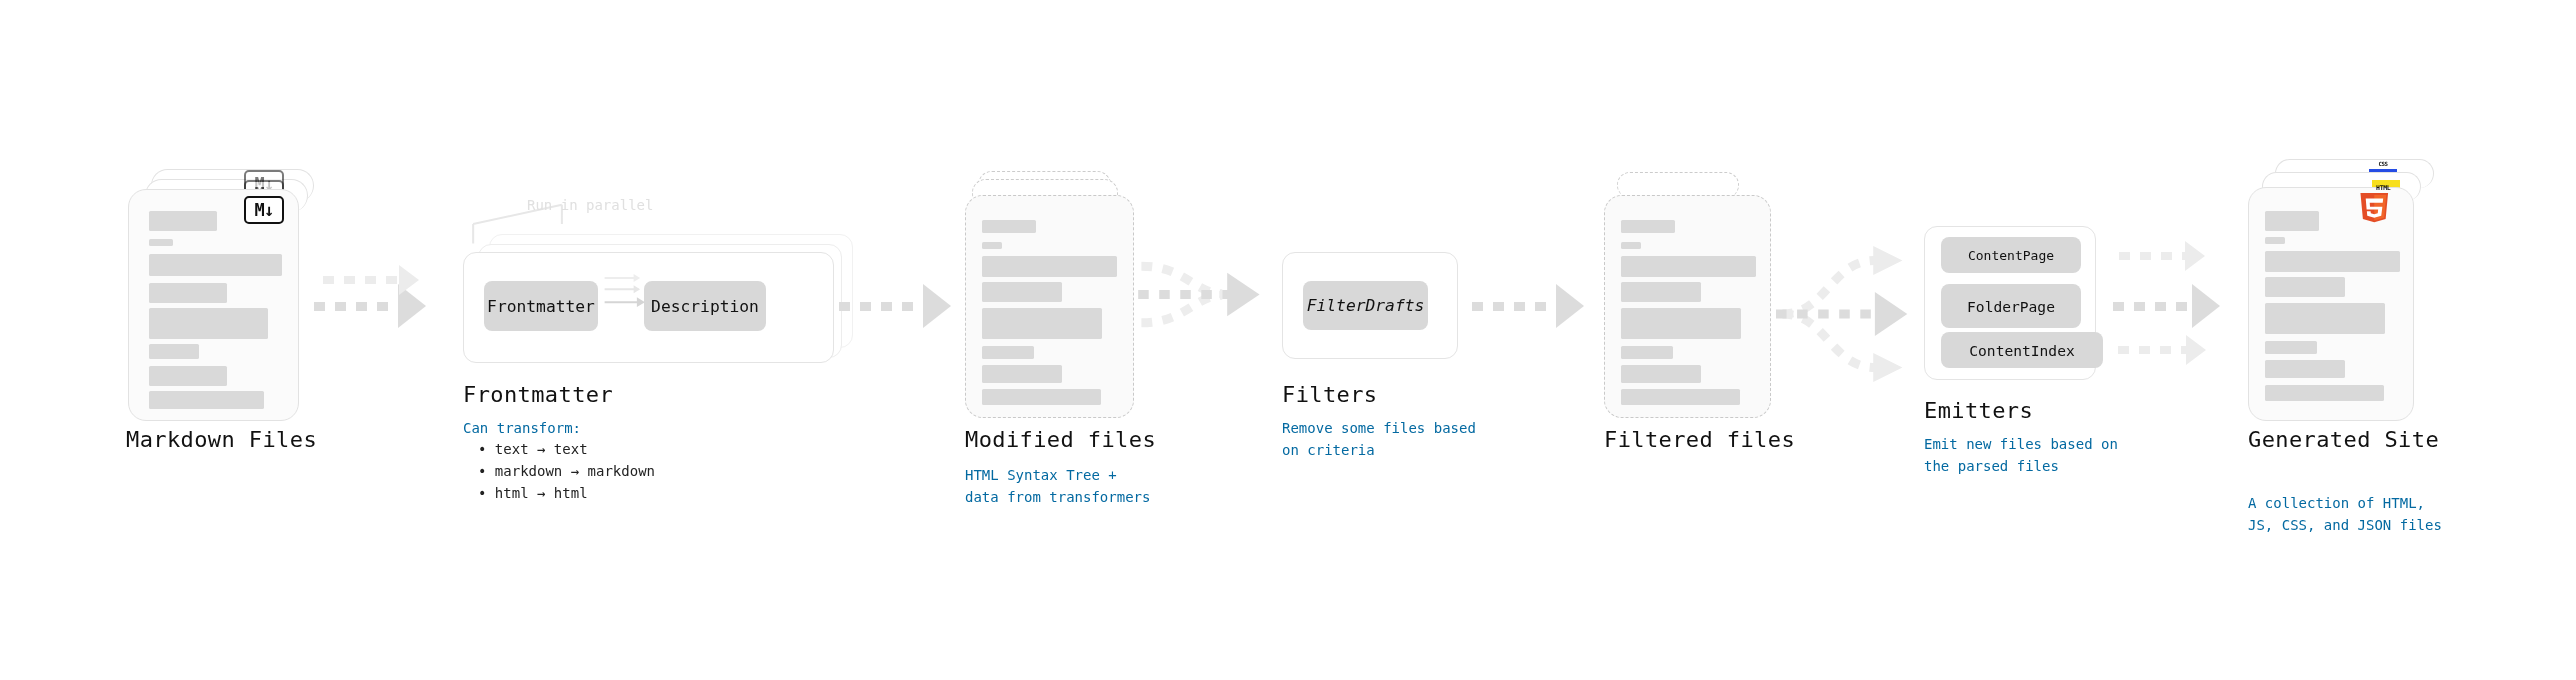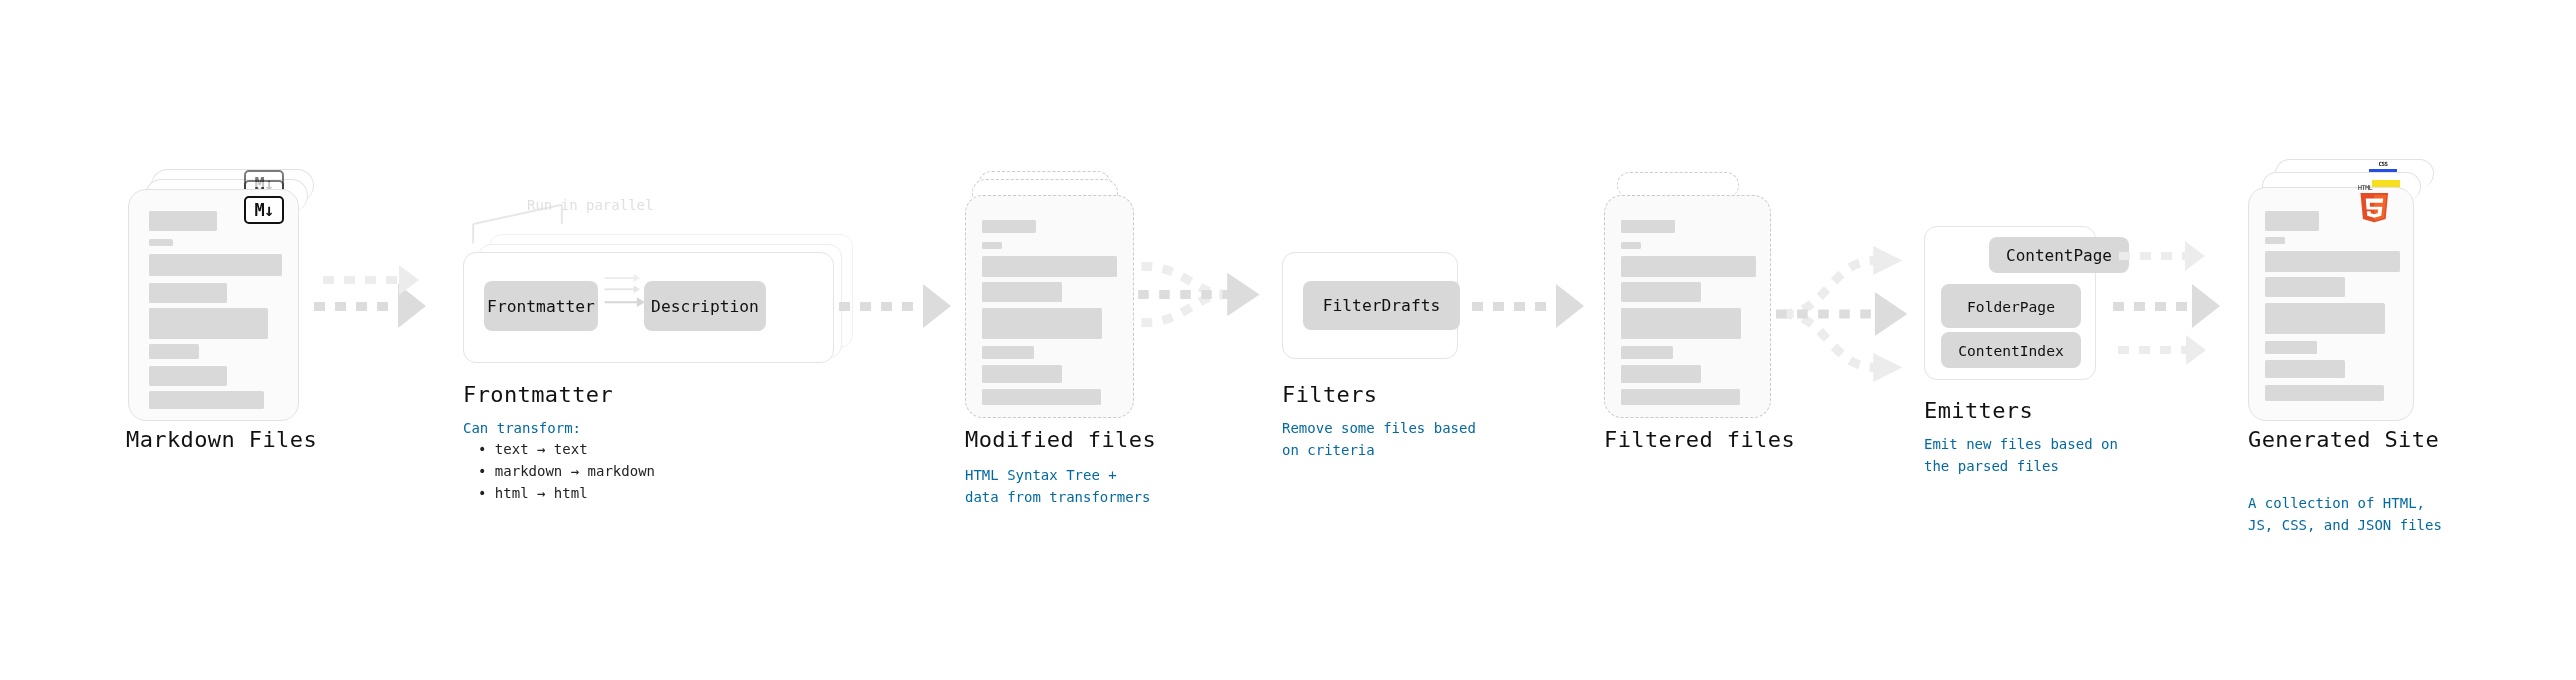--- a/index.html
+++ b/index.html
@@ -24,22 +24,22 @@
   .md-badge{position:absolute;width:36px;height:24.4px;border:2.4px solid #111;border-radius:4.9px;
     background:#fff;display:flex;align-items:center;justify-content:center;
     font-size:17px;font-weight:bold;line-height:1;letter-spacing:-0.8px;color:#111;}
   .md-badge.ghosted{opacity:.55;}
   .css-badge{position:absolute;width:28px;height:13px;display:flex;flex-direction:column;
     align-items:center;justify-content:flex-start;}
   .css-badge .t{font-size:5.7px;font-weight:bold;color:#111;line-height:5.7px;letter-spacing:-0.4px;}
   .css-badge .u{width:28px;height:3.3px;background:#264de4;margin-top:0.8px;}
   .js-badge{position:absolute;width:28px;height:18px;background:#f7df1e;}
   .html5-badge{position:absolute;width:32.5px;height:39px;}
-  .html5-badge .lbl{font-size:6.5px;font-weight:normal;letter-spacing:-0.3px;color:#111;
-    text-align:left;line-height:6.5px;}
+  .html5-badge .lbl{font-size:6.5px;font-weight:bold;letter-spacing:-0.3px;color:#111;
+    text-align:right;line-height:6.5px;}
 
   
   .arrow{position:absolute;display:flex;align-items:center;}
   .arrow .dash{height:9px;background:repeating-linear-gradient(to right,#dcdcdc 0 10.6px,transparent 10.6px 21px);}
   .arrow .head{width:0;height:0;border-style:solid;border-width:22px 0 22px 28px;
     border-color:transparent transparent transparent #dcdcdc;margin-left:-1.6px;}
   .arrow.faint .dash{background:repeating-linear-gradient(to right,#ececec 0 10.6px,transparent 10.6px 21px);}
   .arrow.faint .head{border-color:transparent transparent transparent #ececec;
     border-width:15.4px 0 15.4px 20.3px;}
 
@@ -172,21 +172,21 @@
 
   <svg style="position:absolute;left:1138px;top:250px;" width="146" height="89" viewBox="0 0 180 110">
     <path d="M4,20 C58,20 70,54 104,54" stroke="#ededed" stroke-width="11" fill="none" stroke-dasharray="13 13"></path>
     <path d="M4,90 C58,90 70,56 104,56" stroke="#ededed" stroke-width="11" fill="none" stroke-dasharray="13 13"></path>
     <path d="M0,55 L112,55" stroke="#dcdcdc" stroke-width="11" stroke-dasharray="13 13"></path>
     <path d="M110,28 L110,82 L150,55 Z" fill="#dcdcdc"></path>
   </svg>
 
   <div>
     <div class="groupbox" style="left:1282px;top:252px;width:176px;height:107px;"></div>
-    <div class="chip" style="left:1303px;top:281px;width:157px;height:49px;">
+    <div class="chip" style="left:1303px;top:281px;width:125px;height:49px;font-style:italic;">
       <span>FilterDrafts</span>
     </div>
     <div class="title" style="left:1282px;top:382px;">Filters</div>
     <div class="sub" style="left:1282px;top:418px;">Remove some files based
 on criteria</div>
   </div>
 
   <div class="arrow" style="left:1472px;top:284px;">
     <div class="dash" style="width:86px;"></div>
     <div class="head"></div>
@@ -213,27 +213,27 @@
     <path d="M8,96 C62,96 68,30 122,30" stroke="#ececec" stroke-width="11" fill="none" stroke-dasharray="13 13"></path>
     <path d="M8,96 C62,96 68,162 122,162" stroke="#ececec" stroke-width="11" fill="none" stroke-dasharray="13 13"></path>
     <path d="M120,12 L120,48 L156,30 Z" fill="#ececec"></path>
     <path d="M120,144 L120,180 L156,162 Z" fill="#ececec"></path>
     <path d="M0,96 L124,96" stroke="#dcdcdc" stroke-width="11" stroke-dasharray="13 13"></path>
     <path d="M122,69 L122,123 L162,96 Z" fill="#dcdcdc"></path>
   </svg>
 
   <div>
     <div class="groupbox" style="left:1924px;top:226px;width:172px;height:154px;"></div>
-    <div class="chip" style="left:1941px;top:237px;width:140px;height:36px;font-size:16px;margin-left:48px;">
+    <div class="chip" style="left:1941px;top:237px;width:140px;height:36px;font-size:13px;">
       <span>ContentPage</span>
     </div>
     <div class="chip" style="left:1941px;top:284px;width:140px;height:44px;font-size:14.6px;">
       <span>FolderPage</span>
     </div>
-    <div class="chip" style="left:1941px;top:332px;width:140px;height:36px;font-size:14.6px;">
+    <div class="chip" style="left:1941px;top:332px;width:162px;height:36px;font-size:14.6px;">
       <span>ContentIndex</span>
     </div>
 
     <div class="title" style="left:1924px;top:398px;">Emitters</div>
     <div class="sub" style="left:1924px;top:434px;">Emit new files based on
 the parsed files</div>
   </div>
 
   <div class="arrow faint" style="left:2119px;top:241px;">
     <div class="dash" style="width:68px;height:7.3px;"></div>

